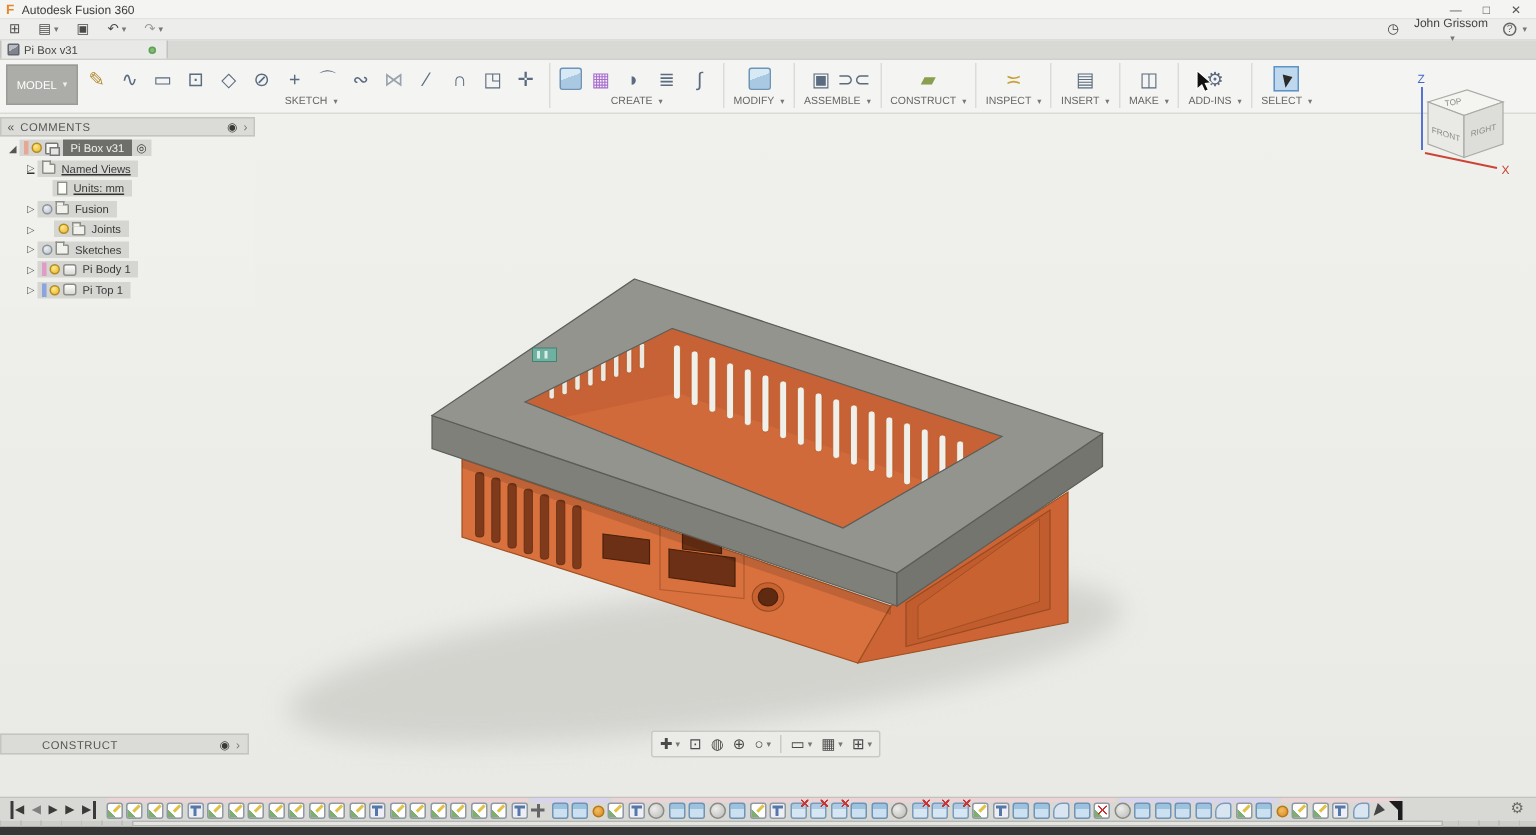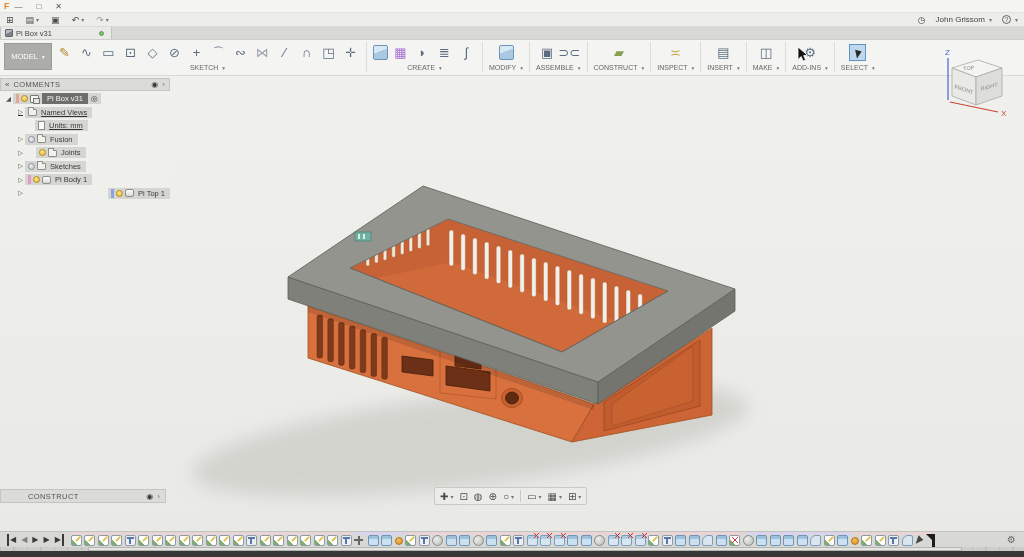--- a/index.html
+++ b/index.html
@@ -127,20 +127,21 @@
   
   .vtxt { font-size:5.5px; fill:#8a8a86; }
 </style>
 </head>
 <body>
 
 <div class="app">
 
   <div class="titlebar">
     <span class="flogo">F</span>
+    <span class="wtitle">Autodesk Fusion 360</span>
     <div class="wctrl" id="wctrl">
         <span class="wbtn">—</span>
         <span class="wbtn">□</span>
         <span class="wbtn">✕</span>
       </div>
   </div>
 
   <div class="qat">
     <div class="qat-left" id="qatleft">
         <span class="qicon">
@@ -157,21 +158,21 @@
           <span>↶</span>
           <span class="qcaret">▾</span>
         </span>
         <span class="qicon dim">
           <span>↷</span>
           <span class="qcaret">▾</span>
         </span>
       </div>
     <div class="qat-right">
       <span class="qicon">◷</span>
-      <span style="display:inline-flex;align-items:center;gap:2px;">
+      <span style="display:inline-flex;align-items:center;gap:2px;flex-direction:column;">
         <span class="user">John Grissom</span>
         <span class="qcaret">▾</span>
       </span>
       <span style="display:inline-flex;align-items:center;gap:2px;">
         <span class="helpc">?</span>
         <span class="qcaret">▾</span>
       </span>
     </div>
   </div>
 
@@ -465,21 +466,21 @@
           </div>
           <div class="brow" style="padding-left: 16px;">
             <span class="exp">▷</span>
             <span class="chip">
               <span class="stripe" style="background: rgb(224, 156, 196);"></span>
               <span class="bulb on"></span>
               <span class="bico"></span>
               <span class="blabel">Pi Body 1</span>
             </span>
           </div>
-          <div class="brow" style="padding-left: 16px; justify-content: space-between;">
+          <div class="brow" style="padding-left: 16px;">
             <span class="exp">▷</span>
             <span class="chip">
               <span class="stripe" style="background: rgb(140, 164, 222);"></span>
               <span class="bulb on"></span>
               <span class="bico"></span>
               <span class="blabel">Pi Top 1</span>
             </span>
           </div>
         </div>
     </div>

